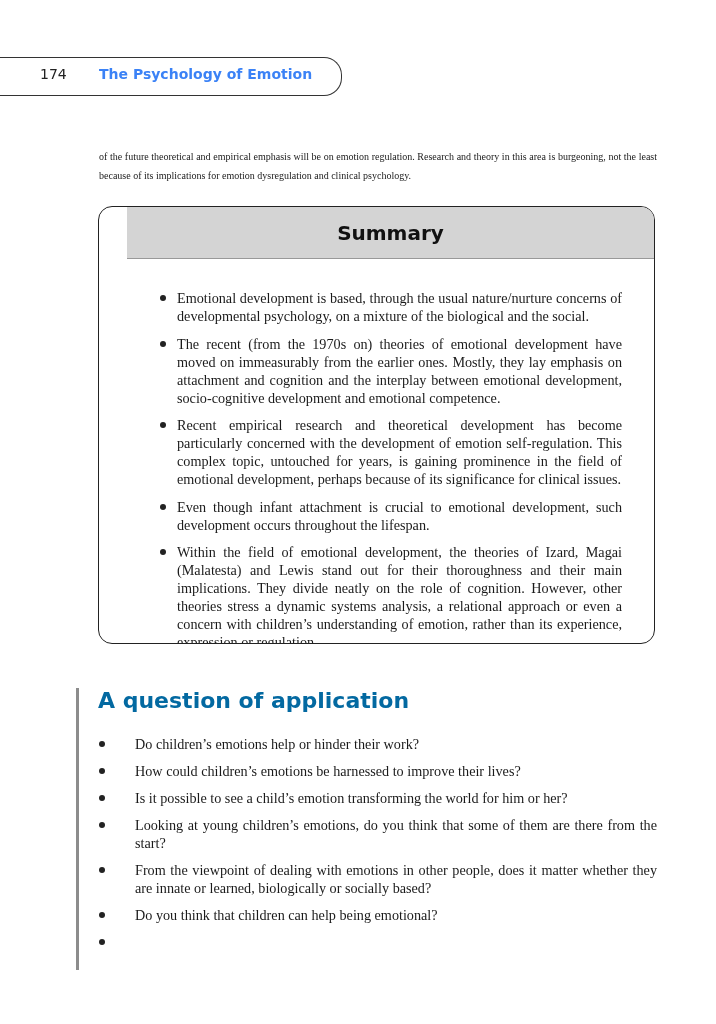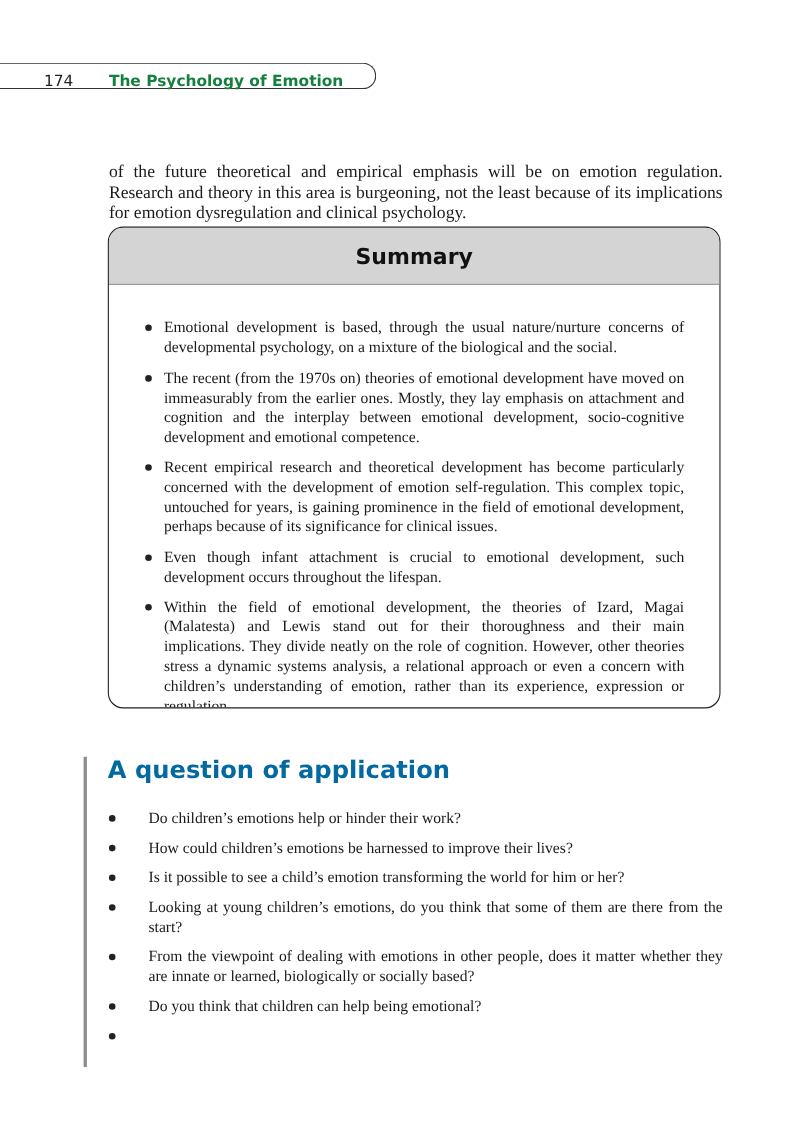--- a/index.html
+++ b/index.html
@@ -2,42 +2,42 @@
 <html><head>
   <meta charset="utf-8">
   <style>
     html, body { margin: 0; padding: 0; background: #ffffff; }
     body { width: 716px; height: 1024px; position: relative; overflow: hidden; color: #1a1a1a; }
     .serif { font-family: "Liberation Serif", "DejaVu Serif", serif; }
     .sans { font-family: "DejaVu Sans", "Liberation Sans", sans-serif; }
 
     
     .running-header {
-      position: absolute; left: 0; top: 57px; width: 342px; height: 24px;
+      position: absolute; left: 0; top: 57px; width: 342px; height: 39px;
       border-top: 1.5px solid #333; border-bottom: 1.5px solid #333;
       border-right: 1.5px solid #333; border-radius: 0 18px 18px 0;
       box-sizing: border-box;
       padding-left: 24px;
     }
     .page-number {
       position: absolute; left: 40px; top: 8px; font-size: 14px; color: #222;
     }
     .running-title {
-      position: absolute; left: 99px; top: 8px; font-size: 14px; font-weight: bold; color: #15803d;
+      position: absolute; left: 99px; top: 8px; font-size: 14px; font-weight: bold; color: #3b82f6;
     }
 
     .intro {
       position: absolute; left: 99px; top: 124px; width: 558px;
-      font-size: 16px; line-height: 18.5px; text-align: justify; text-align-last: left; margin-top: 24px;
+      font-size: 10px; line-height: 18.5px; text-align: justify; text-align-last: left; margin-top: 24px;
     }
 
     
     .summary-box {
       position: absolute; left: 98px; top: 206px; width: 557px; height: 438px;
-      border: 1.8px solid #222; border-radius: 14px; box-sizing: border-box; overflow: hidden;
+      border: 1.8px solid #222; border-radius: 14px; box-sizing: border-box; overflow: hidden; padding-left: 28px;
     }
     .summary-header {
       height: 51px; background: #d4d4d4; border-bottom: 1px solid #999;
       display: flex; align-items: center; justify-content: center;
     }
     .summary-title { font-size: 20px; font-weight: bold; color: #111; }
     .summary-list { list-style: none; margin: 16px; padding: 14px 16px 0 14px; }
     .summary-item {
       position: relative; padding-left: 20px; margin-bottom: 9.5px;
       font-size: 14.2px; line-height: 18px; text-align: justify;

